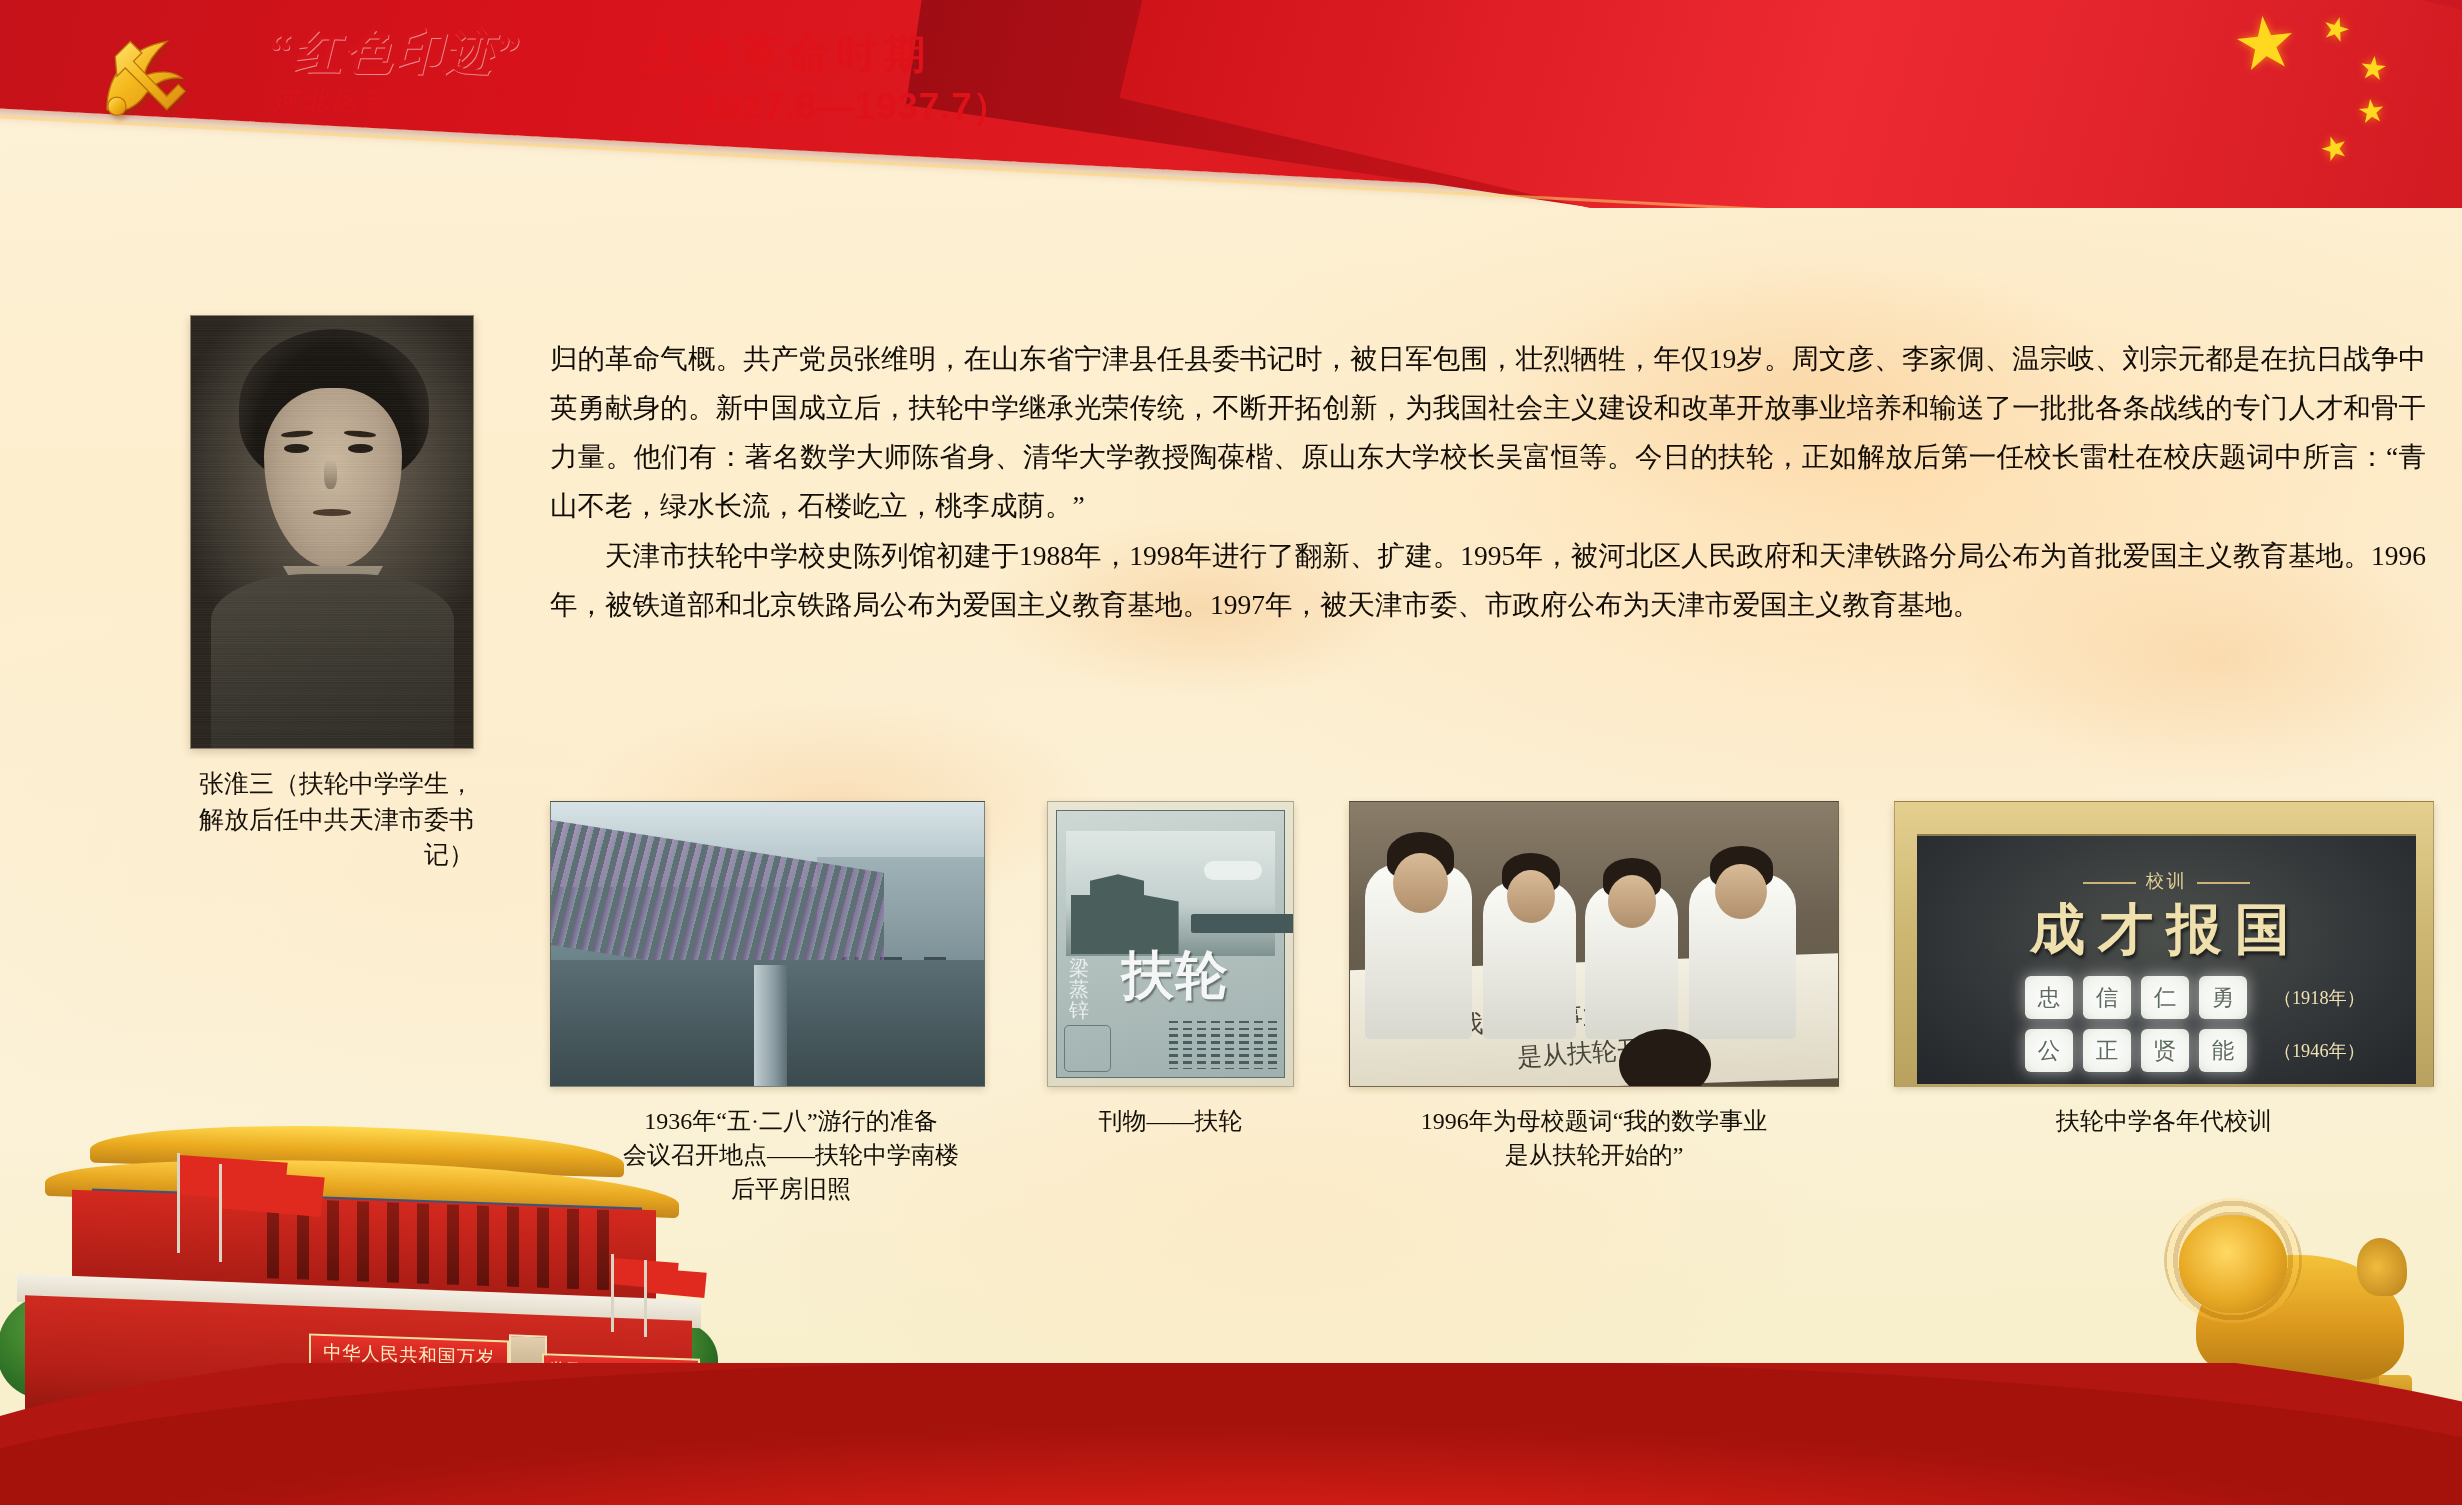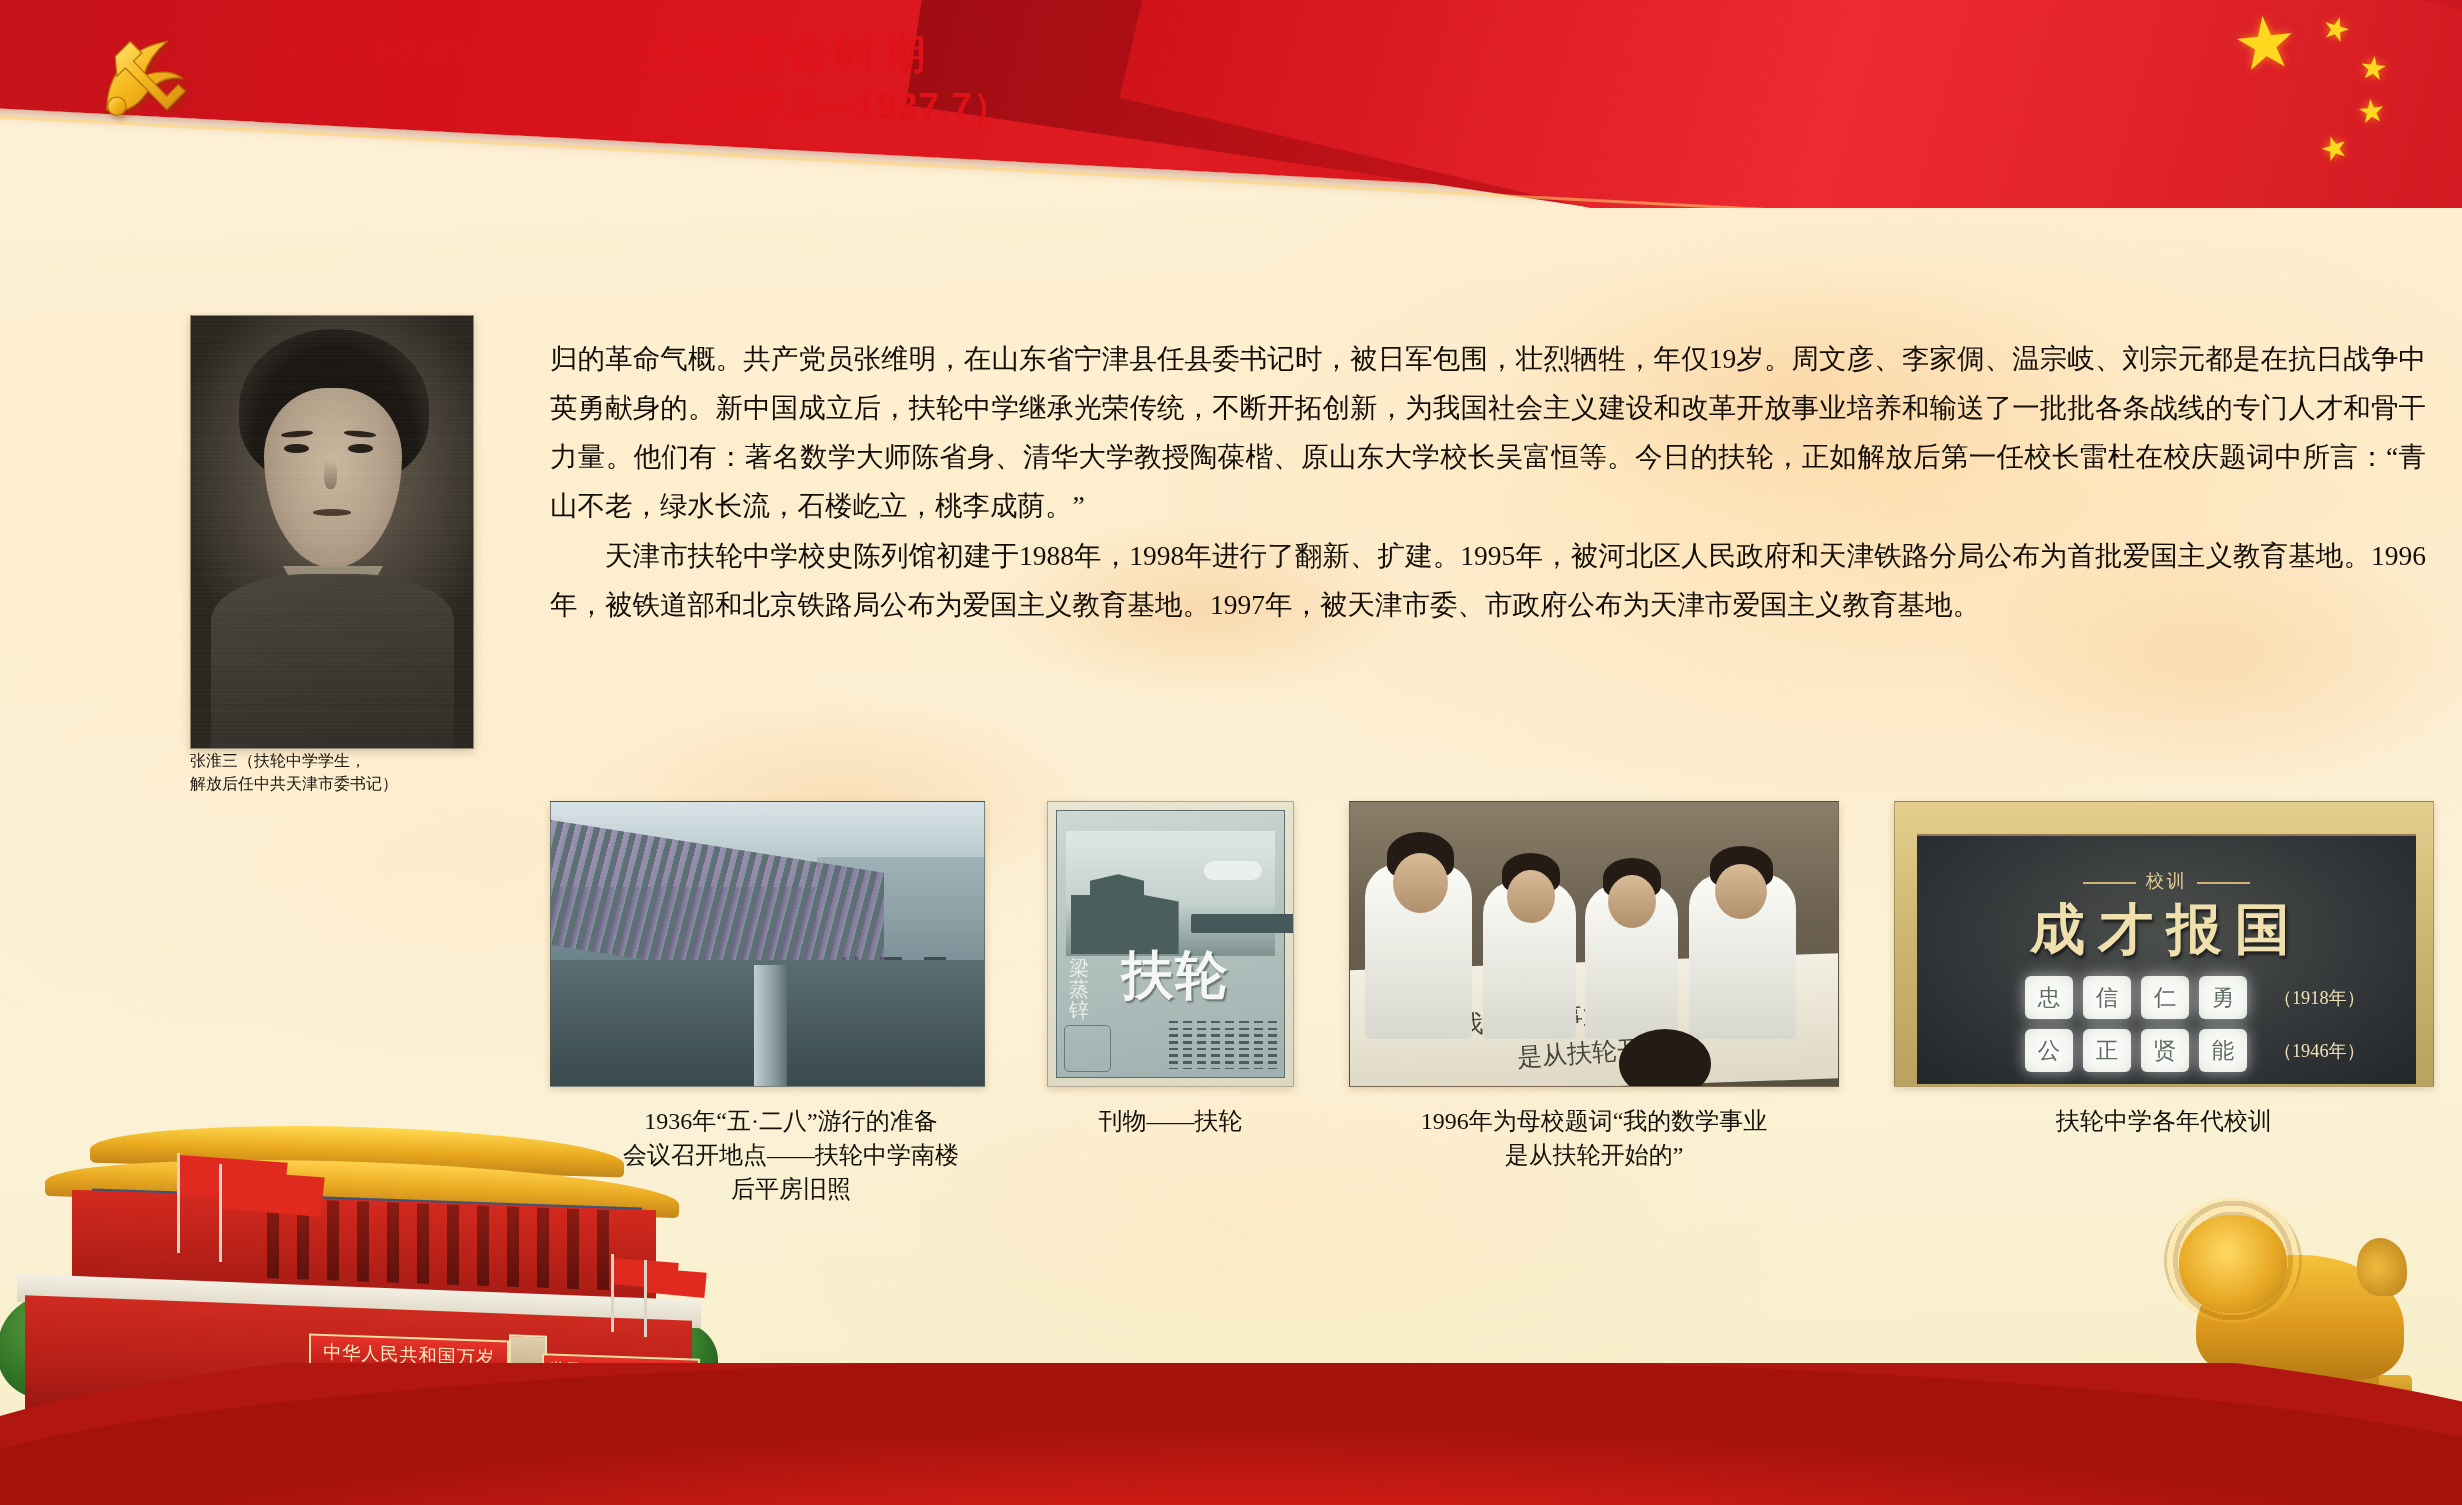--- a/index.html
+++ b/index.html
@@ -127,23 +127,23 @@
   .pf-mouth { position:absolute; left:122px; top:193px; width:38px; height:6.7px; background:#4d3b2c; border-radius:50%; }
   .pf-body { position:absolute; left:20px; top:258px; width:243px; height:179px;
     background: linear-gradient(170deg,#4a463d 0%, #2e2b25 100%);
     border-radius: 40% 40% 0 0 / 26% 26% 0 0; }
   .pf-collar { position:absolute; left:92px; top:250px; width:100px; height:75px;
     background: linear-gradient(180deg,#9b8f7c 0%, #6e6557 100%); clip-path: polygon(0 0, 100% 0, 58% 100%, 42% 100%); }
   .pf-grain { position:absolute; inset:0;
     background: repeating-linear-gradient(0deg, rgba(255,255,255,0.025) 0 0.8px, rgba(0,0,0,0.02) 0.8px 1.7px); }
 
   .portrait-caption {
-    margin-top: 1px; width: 284px; text-align: left;
-    font-family: "Liberation Serif", "DejaVu Serif", serif;
-    font-size: 16px; color: #17120a; line-height: 1.42;
+    margin-top: 17px; width: 284px; text-align: right;
+    font-family: "Liberation Serif", "DejaVu Serif", serif;
+    font-size: 25px; color: #17120a; line-height: 1.42;
   }
 
   
   .body-text {
     position: absolute; left: 550px; top: 335px; width: 1876px;
     font-family: "Liberation Serif", "DejaVu Serif", serif;
     font-size: 27.5px; color: #120d06; line-height: 1.78;
     text-align: justify; text-justify: inter-ideograph;
   }
   .body-text p { margin-bottom: 1.7px; }
@@ -355,20 +355,21 @@
           <stop offset="100%" stop-color="#d98c0c"></stop>
         </linearGradient>
       </defs>
       <path d="M24,104 C24,60 52,30 96,22 C82,34 72,48 68,64 C86,56 104,58 114,66 C96,64 80,72 70,86 C60,100 44,110 24,104 Z" fill="url(#gold)" stroke="#b9750a" stroke-width="1.6"></path>
       <path d="M34,40 L52,22 L66,36 L56,46 L96,88 L110,74 L118,82 L96,104 L46,54 L36,64 Z" fill="url(#gold)" stroke="#b9750a" stroke-width="1.6"></path>
       <circle cx="36" cy="100" r="11" fill="url(#gold)" stroke="#b9750a" stroke-width="1.6"></circle>
     </svg>
   </div>
 
   <div class="title-block">
+    <div class="title-main">“红色印迹”</div>
     <div class="title-sub">河北区革命遗址展</div>
   </div>
 
   <div class="period-block">
     <div class="period-name">土地革命时期</div>
     <div class="period-years">（1927.8—1937.7）</div>
   </div>
 
 
   <div class="portrait-wrap">

